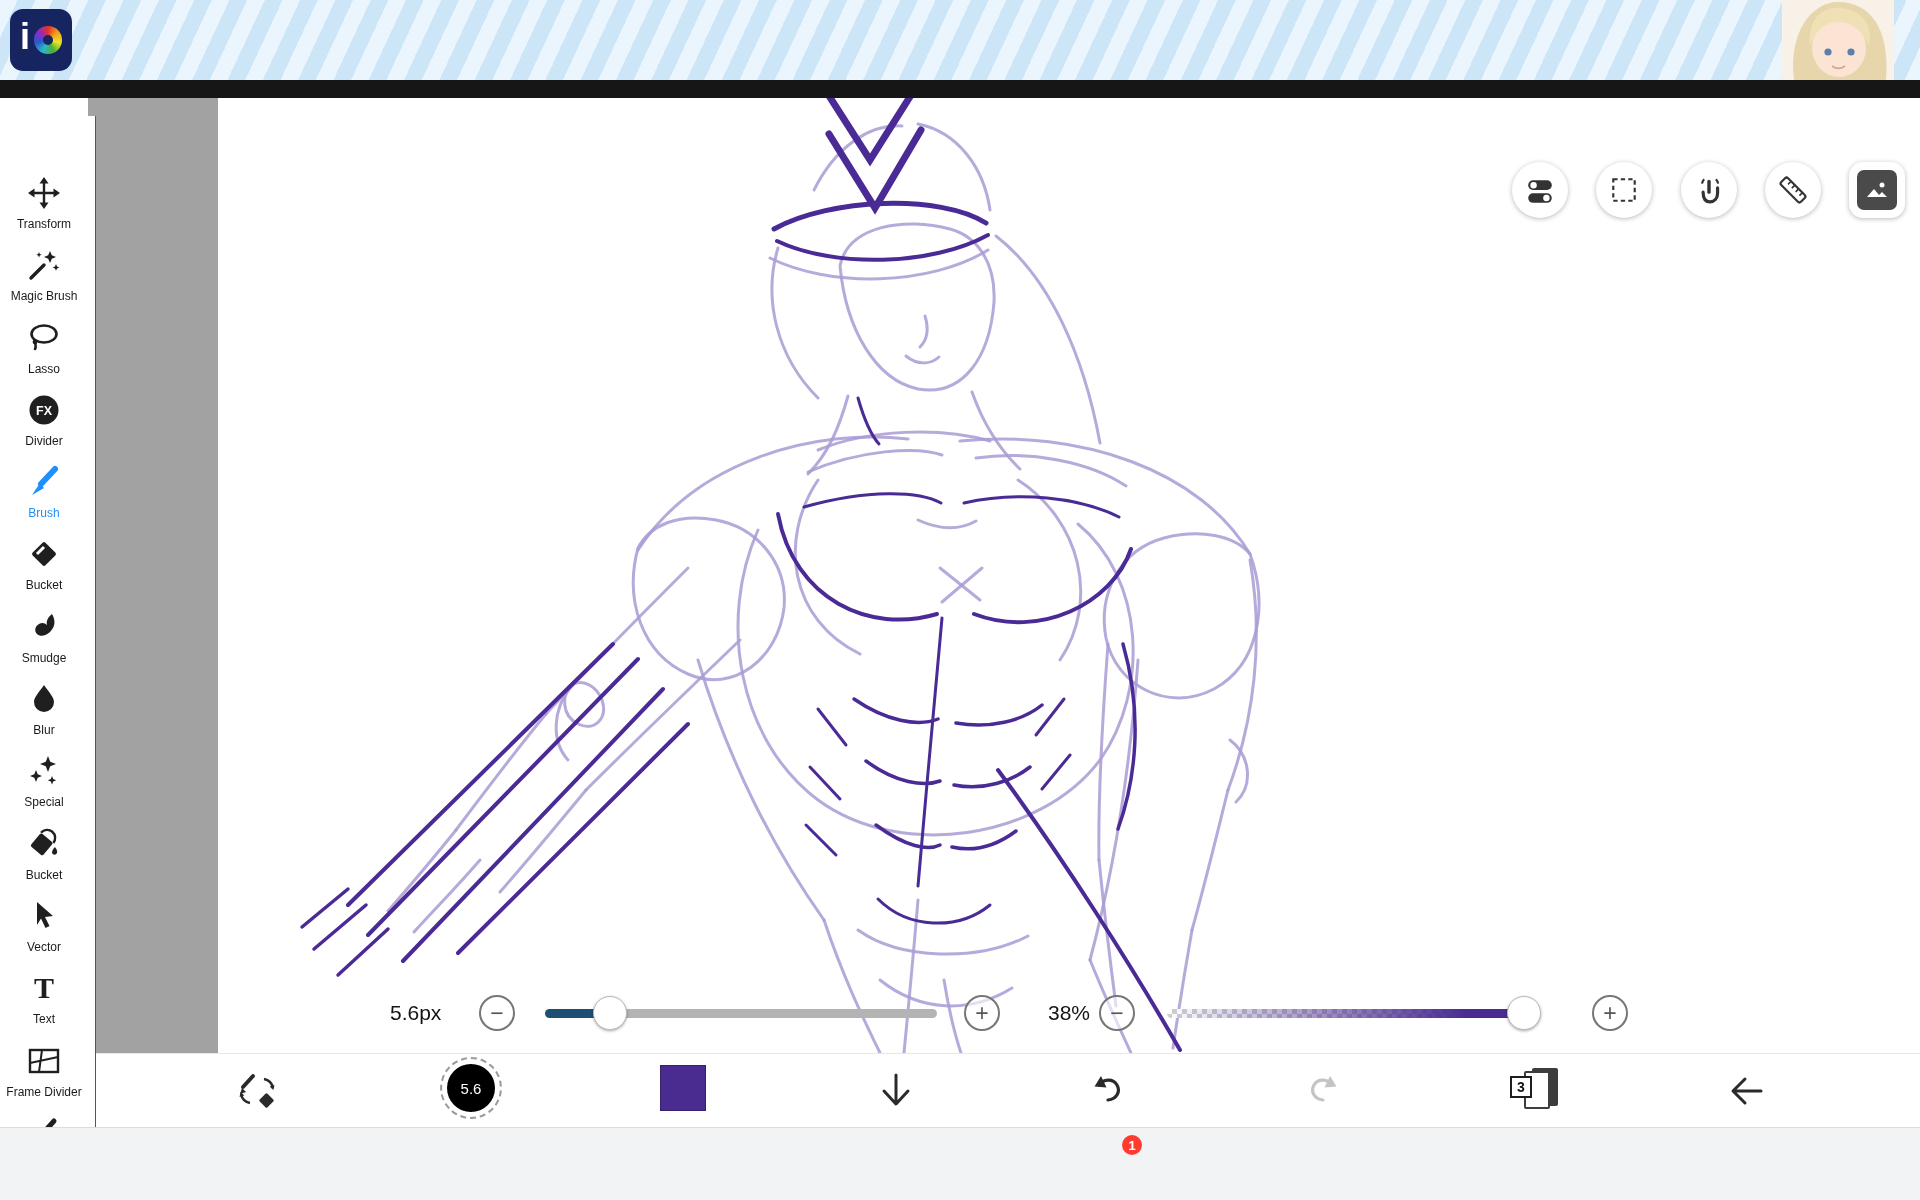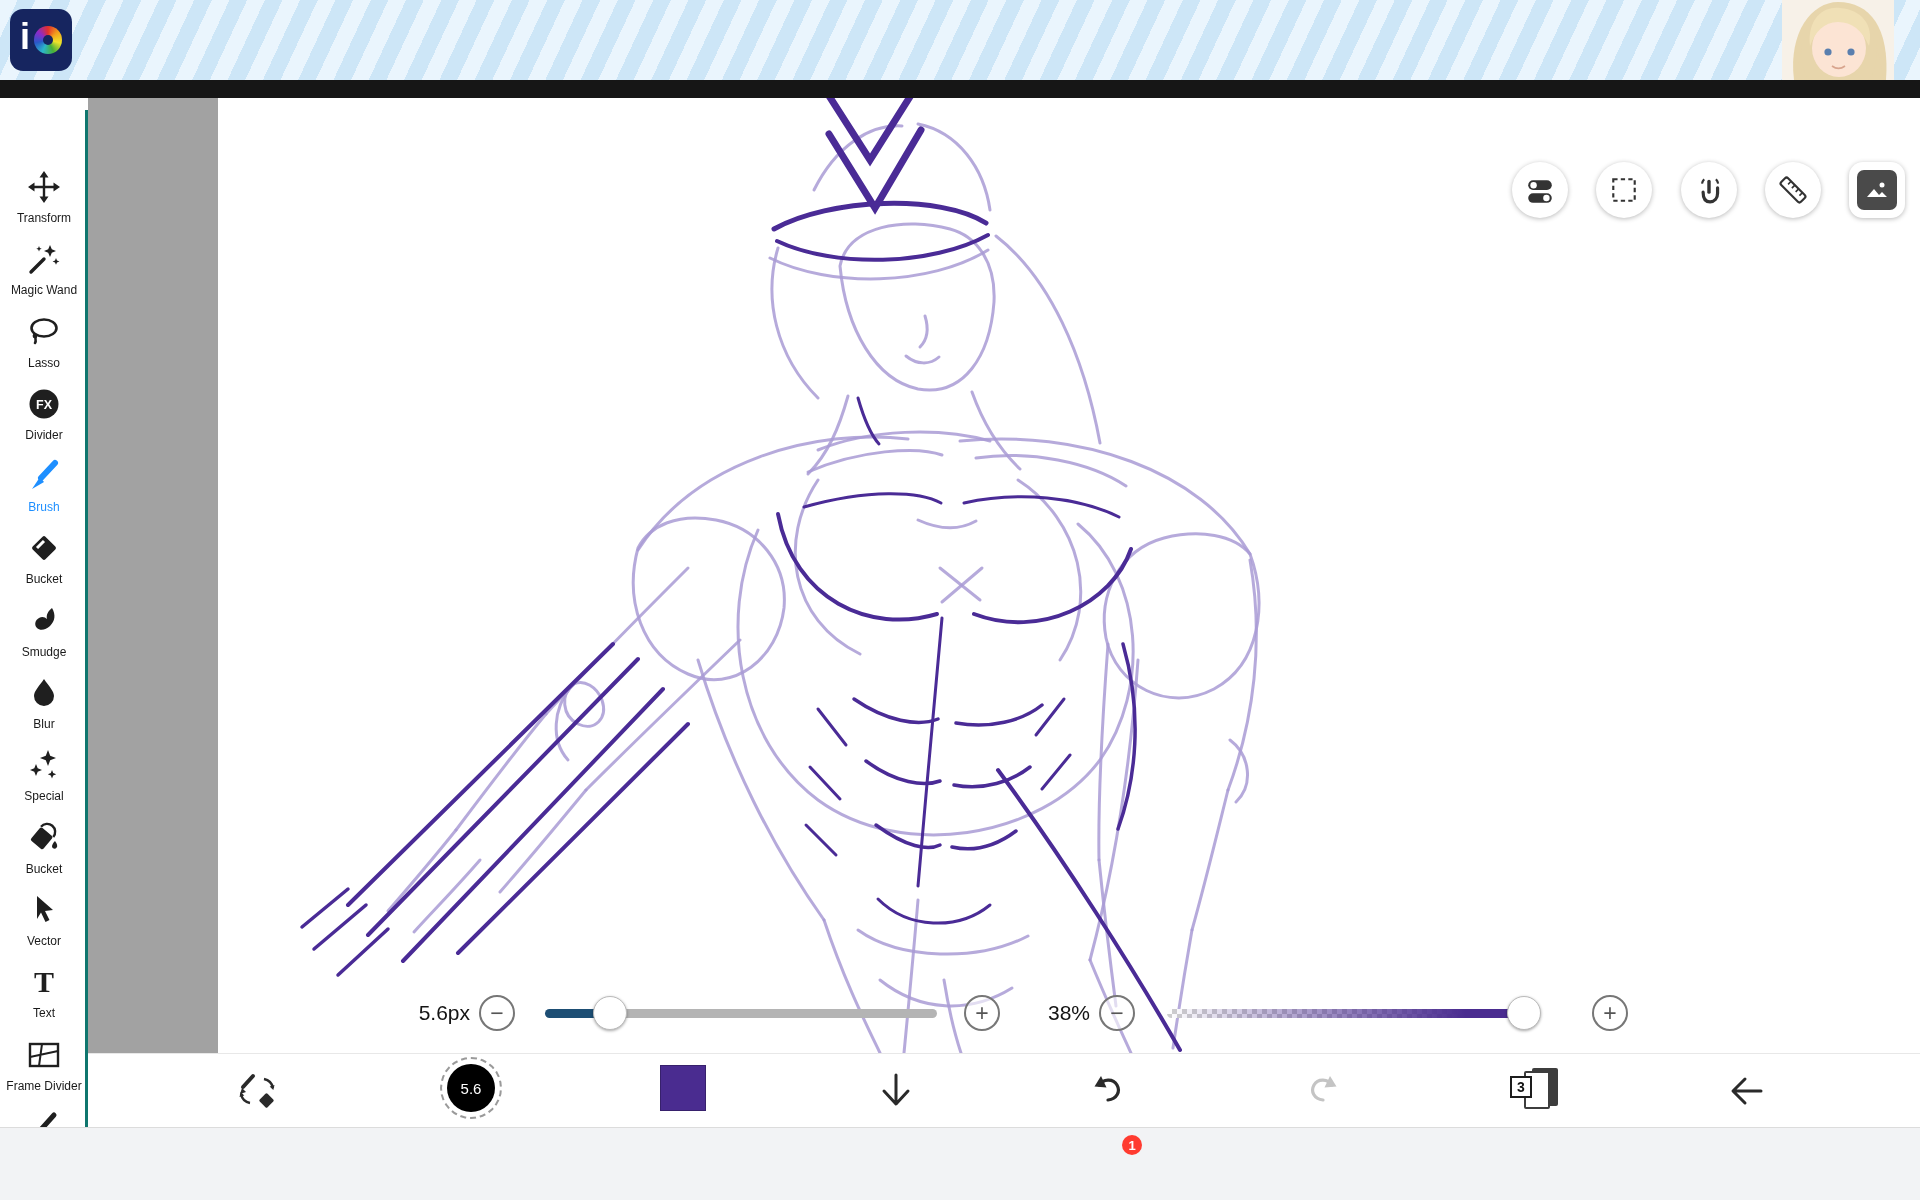--- a/index.html
+++ b/index.html
@@ -19,22 +19,22 @@
   .logo-palette::after{content:"";position:absolute;left:9px;top:9px;width:10px;height:10px;
     border-radius:50%;background:#16255f;}
   .banner-text{margin-left:144px;font-size:36px;font-weight:bold;white-space:nowrap;letter-spacing:.2px;}
   .cta{margin-left:26px;background:var(--cta-bg,#ea4f9b);color:#fff;font-weight:bold;
     font-size:19px;padding:6px 24px;border-radius:22px;white-space:nowrap;box-shadow:0 0 0 2px #f9cfe3 inset;}
   .avatar{margin-left:auto;margin-right:26px;width:112px;height:80px;flex:none;overflow:hidden;}
 
   .top-strip{position:absolute;left:0;top:80px;width:1920px;height:18px;background:#161616;}
 
   
-  .sidebar{position:absolute;left:0;top:110px;width:88px;height:1029px;background:#fff;
-    overflow:hidden;z-index:10;border-right:3px solid #0f766e;}
+  .sidebar{position:absolute;left:0;top:116px;width:96px;height:1029px;background:#fff;
+    overflow:hidden;z-index:10;border-right:1px solid #0f766e;}
   .tools{position:absolute;top:60px;left:0;width:88px;}
   .tool{height:72.3px;display:flex;flex-direction:column;align-items:center;justify-content:flex-start;cursor:pointer;}
   .tool svg{width:34px;height:34px;flex:none;}
   .tool .lbl{margin-top:8px;font-size:12px;line-height:1;color:#1a1a1a;white-space:nowrap;}
   .tool.selected .lbl{color:var(--accent,#1e8fff);}
 
   
   .workspace{position:absolute;left:88px;top:98px;width:1832px;height:955px;background:#a2a2a2;}
   .canvas{position:absolute;left:218px;top:98px;width:1702px;height:955px;background:#fff;overflow:hidden;}
   .canvas svg{position:absolute;left:0;top:0;}
@@ -131,21 +131,21 @@
           <path d="M17 1l-4.5 6.5h9zM17 33l-4.5-6.5h9zM1 17l6.5-4.5v9zM33 17l-6.5-4.5v9z" fill="#1f1f1f"></path>
         </svg>
       <span class="lbl">Transform</span>
     </div>
     <div class="tool">
       <svg viewBox="0 0 34 34">
           <path d="M4 30L17 17" stroke="#1f1f1f" stroke-width="3.4" stroke-linecap="round"></path>
           <path d="M23 3l1.8 4.2L29 9l-4.2 1.8L23 15l-1.8-4.2L17 9l4.2-1.8z" fill="#1f1f1f"></path>
           <path d="M29 16l1 2.4 2.4 1-2.4 1-1 2.4-1-2.4-2.4-1 2.4-1zM12 4l.8 1.9 1.9.8-1.9.8-.8 1.9-.8-1.9-1.9-.8 1.9-.8z" fill="#1f1f1f"></path>
         </svg>
-      <span class="lbl">Magic Wand</span>
+      <span class="lbl">Magic Brush</span>
     </div>
     <div class="tool">
       <svg viewBox="0 0 34 34">
           <ellipse cx="17" cy="13" rx="12.5" ry="8.5" fill="none" stroke="#1f1f1f" stroke-width="2.6"></ellipse>
           <path d="M9 20c-2 3 1 5-1 8" fill="none" stroke="#1f1f1f" stroke-width="2.6" stroke-linecap="round"></path>
           <circle cx="8" cy="21" r="2.4" fill="#1f1f1f"></circle>
         </svg>
       <span class="lbl">Lasso</span>
     </div>
     <div class="tool">
@@ -343,21 +343,21 @@
 </div>
 <div class="fbtn square" style="left:1849px;top:162px;">
   <div class="mat-tile">
     <svg viewBox="0 0 28 28">
         <path d="M4 21l7-8 5 6 3-3 5 5z" fill="#fff"></path>
         <circle cx="19" cy="9" r="2.5" fill="#fff"></circle>
       </svg>
   </div>
 </div>
 
-<div class="slider-label" style="left:390px;width:80px;text-align:right;">5.6px</div>
+<div class="slider-label" style="left:390px;width:80px;text-align:left;">5.6px</div>
 <div class="round-btn" style="left:479px;">−</div>
 <div class="track brush"></div>
 <div class="knob" style="left:593px;"></div>
 <div class="round-btn" style="left:964px;">+</div>
 
 <div class="slider-label" style="left:1022px;width:68px;text-align:right;">38%</div>
 <div class="round-btn" style="left:1099px;">−</div>
 <div class="track opacity">
     <div class="grad"></div>
   </div>

